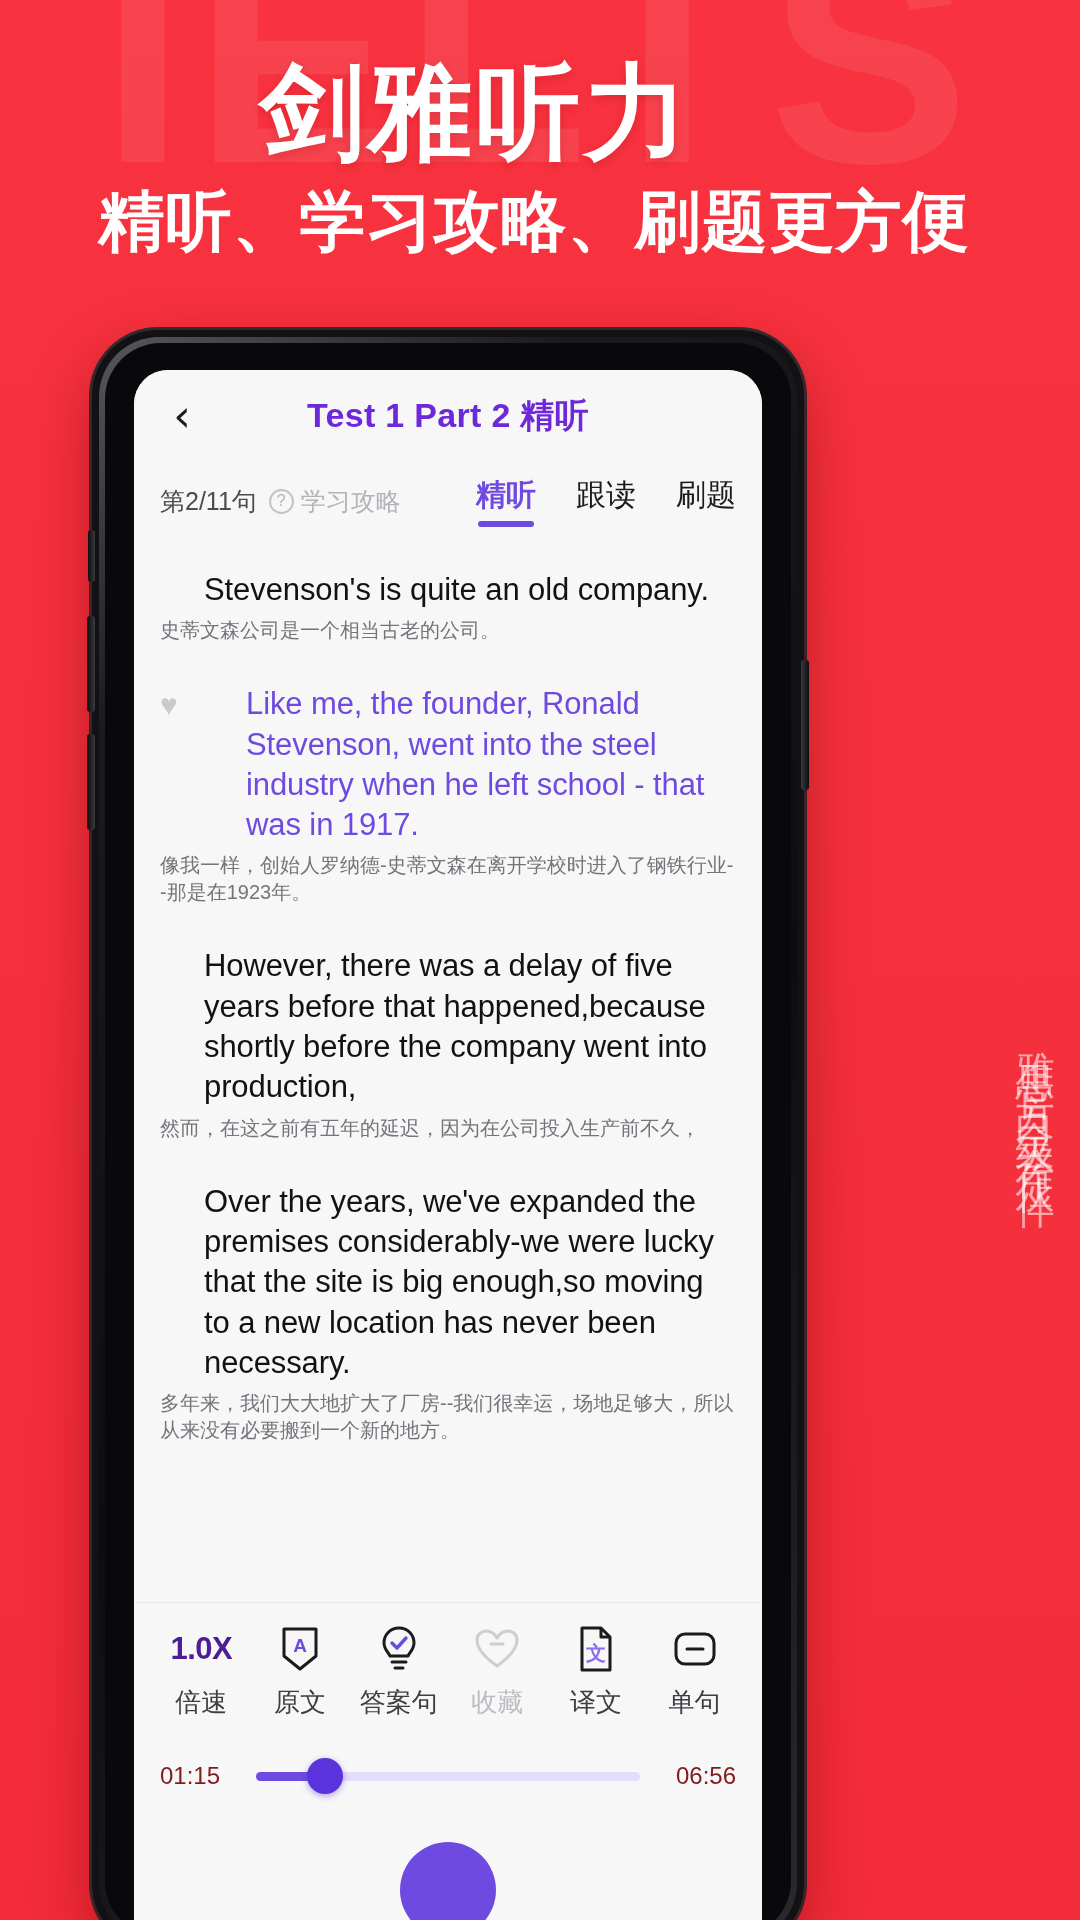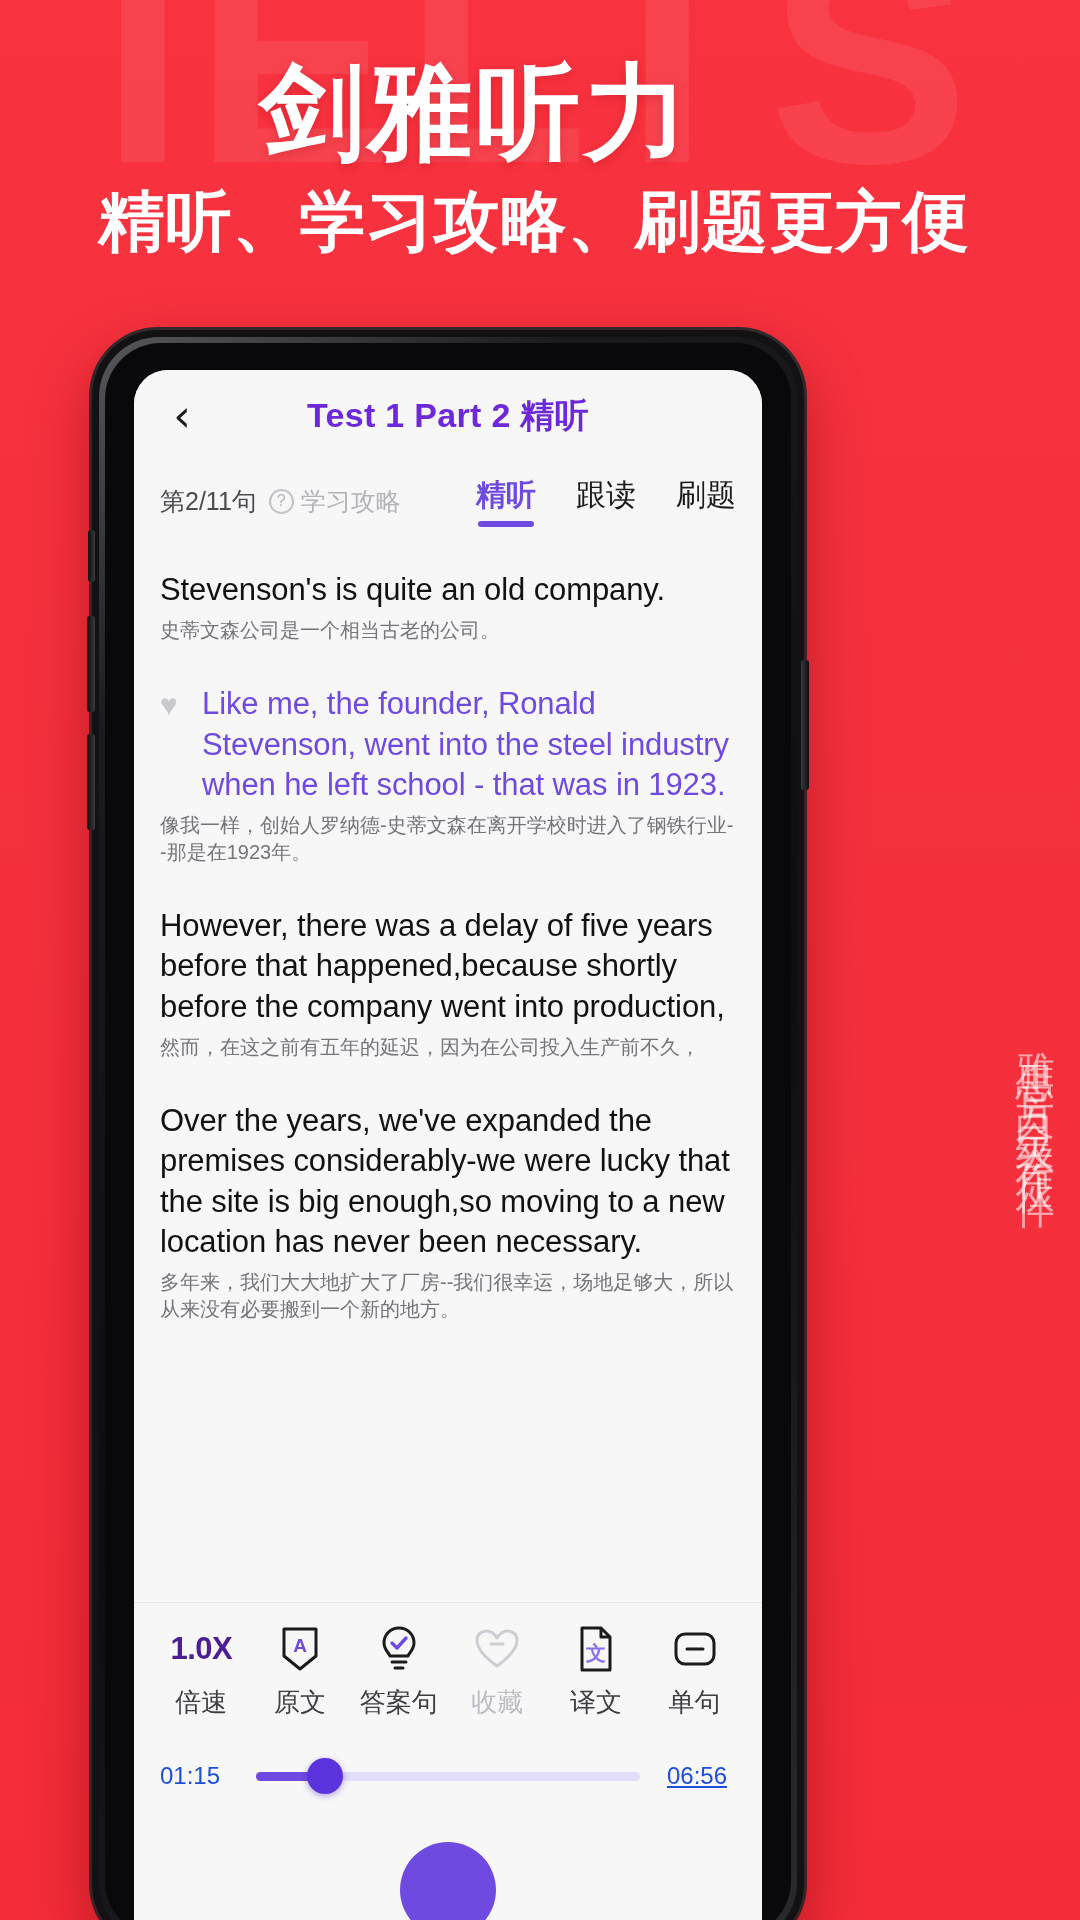--- a/index.html
+++ b/index.html
@@ -204,20 +204,21 @@
     background:#f7f7f8;
   }
   .para { margin-bottom:40px; position:relative; }
   .para.active { padding-left:0; }
   .en {
     font-size:31px;
     line-height:1.30;
     color:#121214;
     font-weight:normal;
     letter-spacing:-0.1px;
+    margin-left:44px;
   }
   .para.active .en {
     color:#6f4ae0;
     padding-left:42px;
   }
   .zh {
     margin-top:7px;
     font-size:20px;
     line-height:1.35;
     color:#74747a;
@@ -271,25 +272,25 @@
   
   .progress-row {
     display:flex;
     align-items:center;
     gap:18px;
     padding:22px 26px 0 26px;
     background:#f7f7f8;
   }
   .time {
     font-size:24px;
-    color:#1d4ed8;
+    color:#7f1d1d;
     white-space:nowrap;
     min-width:78px;
   }
-  .time.right { text-align:center;text-decoration:underline; }
+  .time.right { text-align:right; }
   .track {
     flex:1;
     height:9px;
     background:#e3dcfb;
     border-radius:5px;
     position:relative;
     cursor:pointer;
   }
   .track-fill {
     position:absolute;
@@ -363,21 +364,21 @@
 
     <div class="content">
 
       <div class="para">
         <div class="en">Stevenson's is quite an old company.</div>
         <div class="zh">史蒂文森公司是一个相当古老的公司。</div>
       </div>
 
       <div class="para active">
         <span class="heart-mark">♥</span>
-        <div class="en">Like me, the founder, Ronald Stevenson, went into the steel industry when he left school - that was in 1923.</div>
+        <div class="en">Like me, the founder, Ronald Stevenson, went into the steel industry when he left school - that was in 1917.</div>
         <div class="zh">像我一样，创始人罗纳德-史蒂文森在离开学校时进入了钢铁行业--那是在1923年。</div>
       </div>
 
       <div class="para">
         <div class="en">However, there was a delay of five years before that happened,because shortly before  the company went into production,</div>
         <div class="zh">然而，在这之前有五年的延迟，因为在公司投入生产前不久，</div>
       </div>
 
       <div class="para">
         <div class="en">Over the years, we've expanded the premises considerably-we were lucky that the site is big enough,so moving to a new location has never been necessary.</div>

